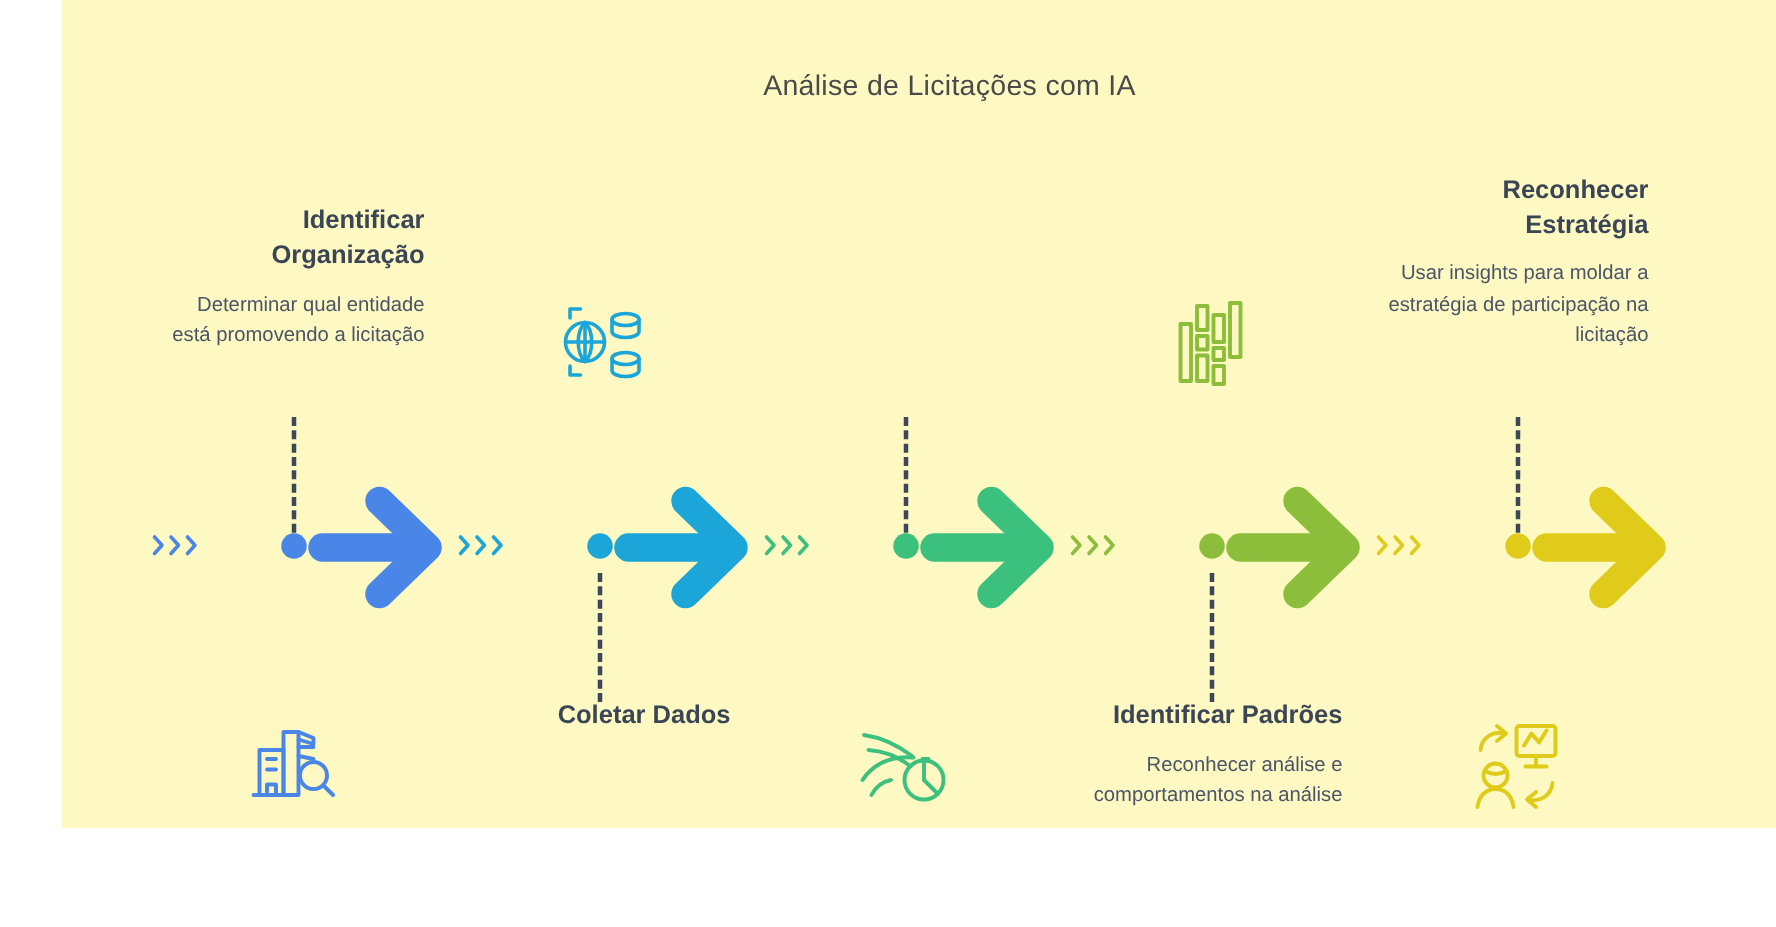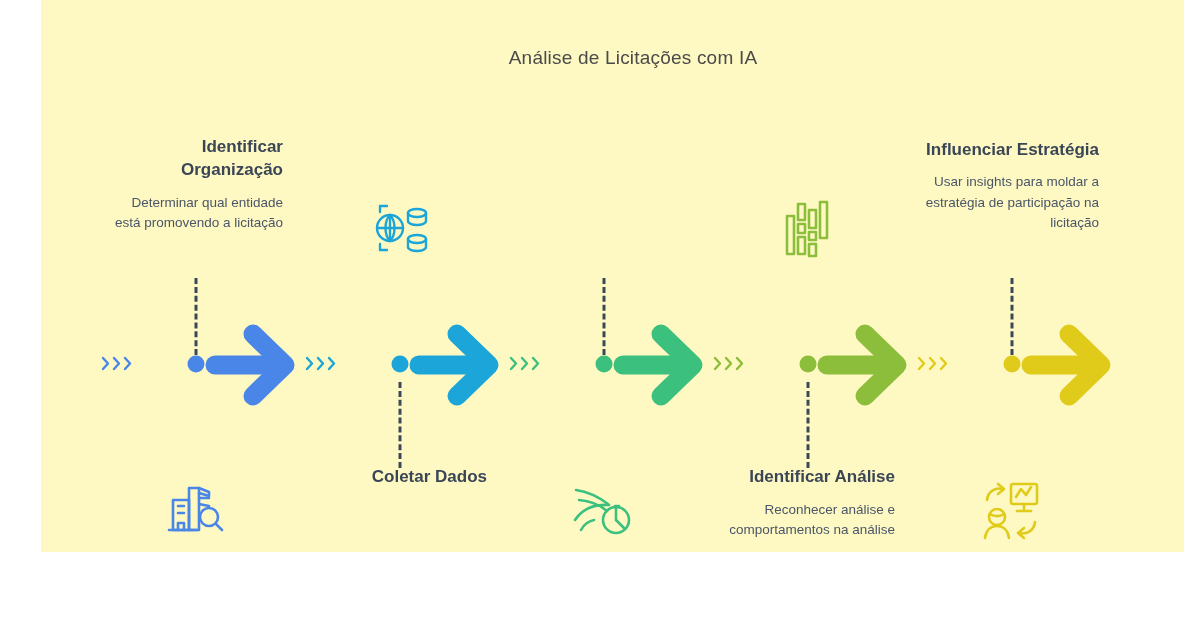--- a/index.html
+++ b/index.html
@@ -307,21 +307,21 @@
     <div class="dot" style="background:#8cbe3b"></div>
 
     <div class="bigarrow">
       <svg viewBox="0 0 96 90" fill="none" stroke="#8cbe3b" stroke-width="19" stroke-linecap="round" stroke-linejoin="round">
     <path d="M10 45 H62"></path>
     <path d="M48 14 L80 45 L48 76"></path>
   </svg>
     </div>
 
     <div class="txt below">
-      <div class="heading">Identificar Análise</div>
+      <div class="heading">Identificar Padrões</div>
       <div class="desc">Reconhecer análise e comportamentos na análise</div>
     </div>
 
     <div class="icon above-icon">
       <svg viewBox="0 0 66 60" fill="none" stroke="#8cbe3b" stroke-width="2.6" stroke-linejoin="round">
         <rect x="12" y="18" width="7" height="38"></rect>
         <rect x="23" y="6" width="7" height="16"></rect>
         <rect x="23" y="26" width="7" height="9"></rect>
         <rect x="23" y="39" width="7" height="17"></rect>
         <rect x="34" y="12" width="7" height="18"></rect>
@@ -355,21 +355,21 @@
     <div class="dot" style="background:#e0cb1a"></div>
 
     <div class="bigarrow">
       <svg viewBox="0 0 96 90" fill="none" stroke="#e0cb1a" stroke-width="19" stroke-linecap="round" stroke-linejoin="round">
     <path d="M10 45 H62"></path>
     <path d="M48 14 L80 45 L48 76"></path>
   </svg>
     </div>
 
     <div class="txt above">
-      <div class="heading">Influenciar Estratégia</div>
+      <div class="heading">Reconhecer Estratégia</div>
       <div class="desc">Usar insights para moldar a estratégia de participação na licitação</div>
     </div>
 
     <div class="icon below-icon">
       <svg viewBox="0 0 66 60" fill="none" stroke="#e0cb1a" stroke-width="2.6" stroke-linecap="round" stroke-linejoin="round">
         <path d="M8 20 c1 -9 9 -13 16 -11"></path>
         <path d="M19 4 l6 5 l-6 5"></path>
         <rect x="32" y="4" width="26" height="20" rx="2"></rect>
         <path d="M37 17 l5 -8 l5 6 l5 -8"></path>
         <path d="M45 24 v7"></path>

